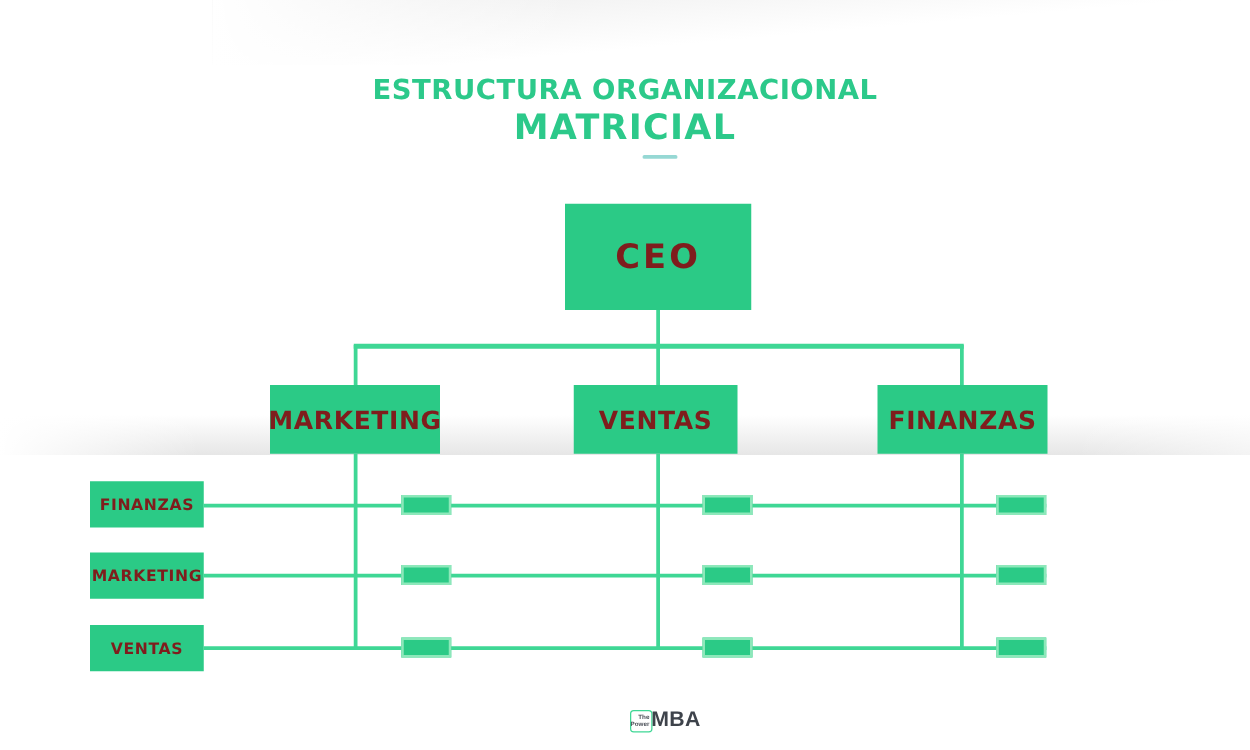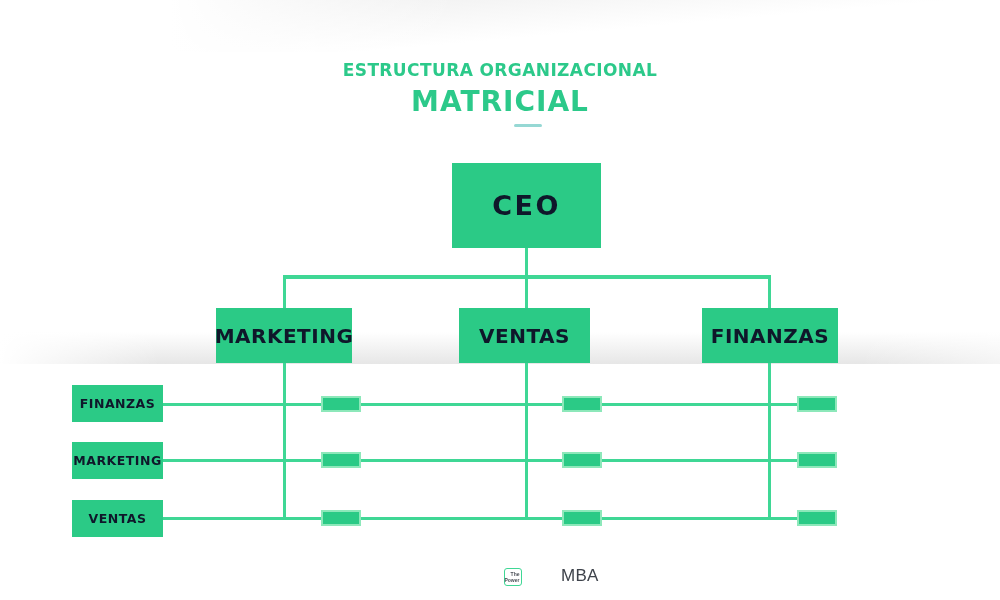--- a/index.html
+++ b/index.html
@@ -25,34 +25,34 @@
   .mid-shadow{
     position:absolute;top:332px;left:0;right:0;height:32px;z-index:0;
     background:
       linear-gradient(to right,rgba(255,255,255,1) 0%,rgba(255,255,255,0) 16%,rgba(255,255,255,0) 86%,rgba(255,255,255,0.55) 100%),
       linear-gradient(to bottom,rgba(240,240,240,0) 0%,rgba(229,229,229,0.95) 100%);
   }
 
   
   .title1{
     position:absolute;top:60px;left:0;width:1000px;text-align:center;
-    font-size:17px;font-weight:bold;letter-spacing:0.4px;color:var(--title-green);z-index:2;
+    font-size:22px;font-weight:bold;letter-spacing:0.4px;color:var(--title-green);z-index:2;
   }
   .title2{
     position:absolute;top:85px;left:0;width:1000px;text-align:center;
     font-size:28px;font-weight:bold;letter-spacing:1px;color:var(--title-green);z-index:2;
   }
   .title-dash{
     position:absolute;top:124px;left:514px;width:28px;height:3px;
     background:var(--teal);border-radius:2px;z-index:2;
   }
 
   
   .box{
-    position:absolute;background:var(--green);color:#0f172a;
+    position:absolute;background:var(--green);color:#7f1d1d;
     display:flex;align-items:center;justify-content:center;
     font-weight:bold;z-index:3;
   }
   .ceo-box{left:452px;top:163px;width:149px;height:85px;font-size:27px;letter-spacing:2.5px;}
   .col-box{top:308px;height:55px;font-size:20px;letter-spacing:0.5px;}
   .col-box.c0{left:216px;width:136px;}
   .col-box.c1{left:459px;width:131px;}
   .col-box.c2{left:702px;width:136px;}
   .row-label{
     left:72px;width:91px;height:37px;font-size:12.5px;letter-spacing:0.5px;
@@ -97,23 +97,22 @@
     border:1.5px solid var(--line);border-radius:3px;
     display:flex;flex-direction:column;align-items:flex-end;justify-content:center;
     padding-right:1.5px;
   }
   .logo-square span{
     font-size:5px;line-height:1.2;color:#4a4f57;font-weight:bold;letter-spacing:0;
     font-family:"Liberation Sans",sans-serif;
   }
   .logo-mba{
     position:absolute;left:17px;top:0;
-    font-size:17px;font-weight:400;color:var(--dark);letter-spacing:0.3px;
+    font-size:17px;font-weight:700;color:var(--dark);letter-spacing:0.3px;
     font-family:"Liberation Sans",sans-serif;
-    padding-left:40px;
   }
 </style>
 </head>
 <body>
 
 <div class="canvas">
 
   <div class="top-shadow"></div>
   <div class="mid-shadow"></div>
 

